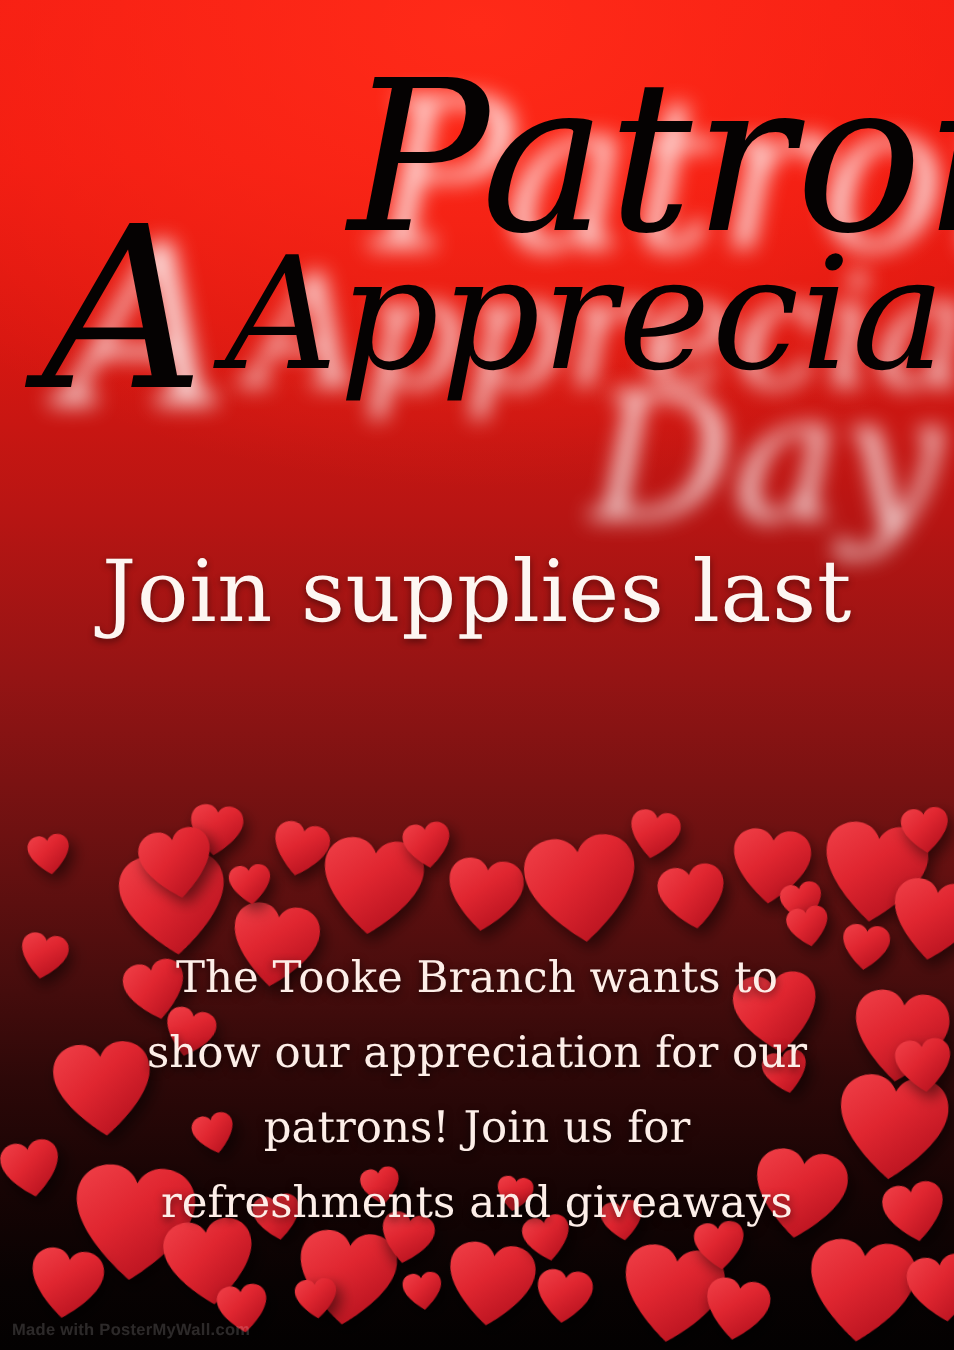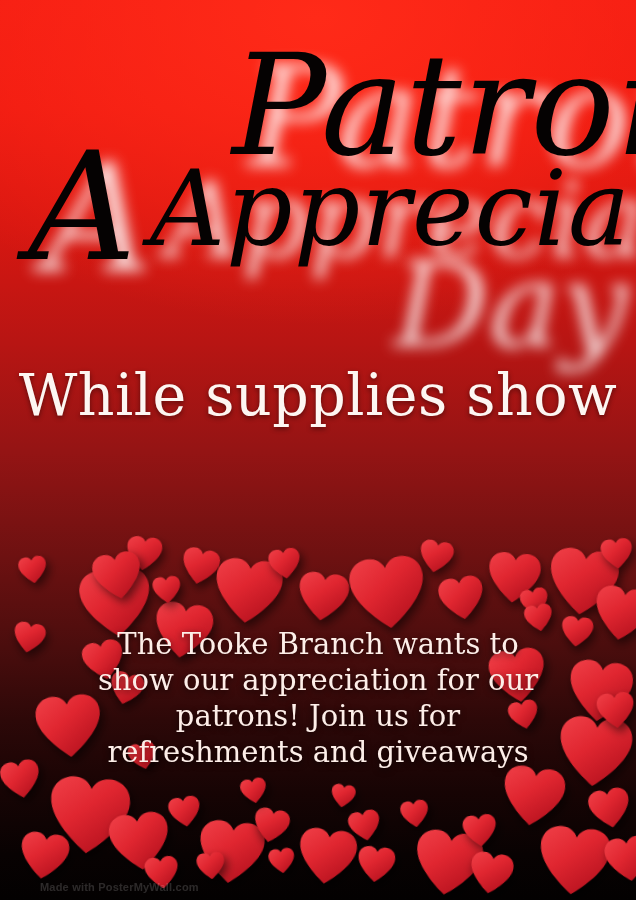--- a/index.html
+++ b/index.html
@@ -106,57 +106,56 @@
   
   .body-text {
     position: absolute;
     left: 96px;
     top: 626px;
     width: 444px;
     text-align: center;
     color: #fdeee8;
     font-family: "DejaVu Serif", "Liberation Serif", serif;
     font-size: 29px;
-    line-height: 36px;
+    line-height: 50px;
     text-shadow: 0 2px 6px rgba(0,0,0,.65);
     z-index: 5;
   }
 
   
   .watermark {
     position: absolute;
     left: 8px;
     bottom: 7px;
     color: rgba(255,255,255,.16);
     font-family: "Liberation Sans", sans-serif;
     font-size: 11px;
     font-weight: 700;
     letter-spacing: .2px;
     z-index: 6;
-    margin-left: 32px;
   }
 </style>
 </head>
 <body>
 
 <div class="poster">
 
   <div class="headline-wrap">
     <span class="glow hl-a   pos-a-g">A</span>
     <span class="glow hl-p   pos-p-g">Patron</span>
     <span class="glow hl-app pos-app-g">Appreciation</span>
     <span class="glow hl-day pos-day-g">Day</span>
 
     <span class="headline-line hl-a   pos-a">A</span>
     <span class="headline-line hl-p   pos-p">Patron</span>
     <span class="headline-line hl-app pos-app">Appreciation</span>
   </div>
 
   <div class="date-block">
-    <div class="date-line">While supplies show</div>
+    <div class="date-line">Join supplies last</div>
   </div>
 
   <div class="hearts" id="hearts-layer">
       <div class="heart" style="left: 18px; top: 556px; width: 30px; height: 30px; transform: rotate(-8deg);"><svg viewBox="0 0 100 92" width="30" height="27.6">
           <defs>
             <linearGradient id="hg0" x1="0" y1="0" x2="0.85" y2="1">
               <stop offset="0%" stop-color="#f04048"></stop>
               <stop offset="45%" stop-color="#e02630"></stop>
               <stop offset="100%" stop-color="#b00f1c"></stop>
             </linearGradient>

